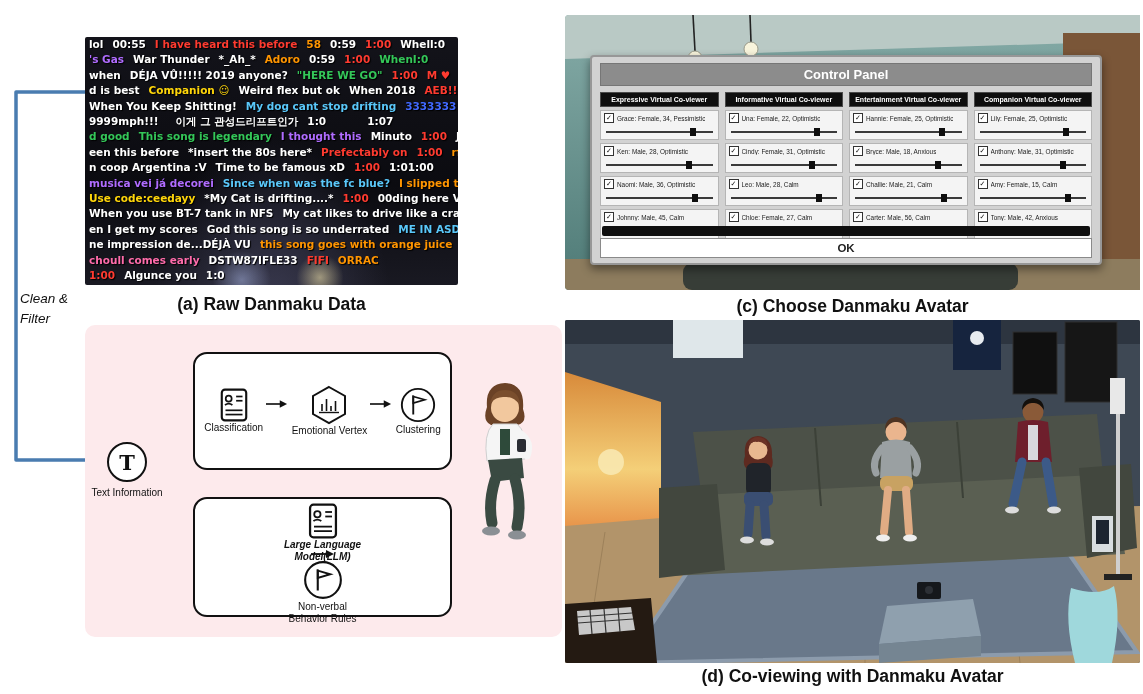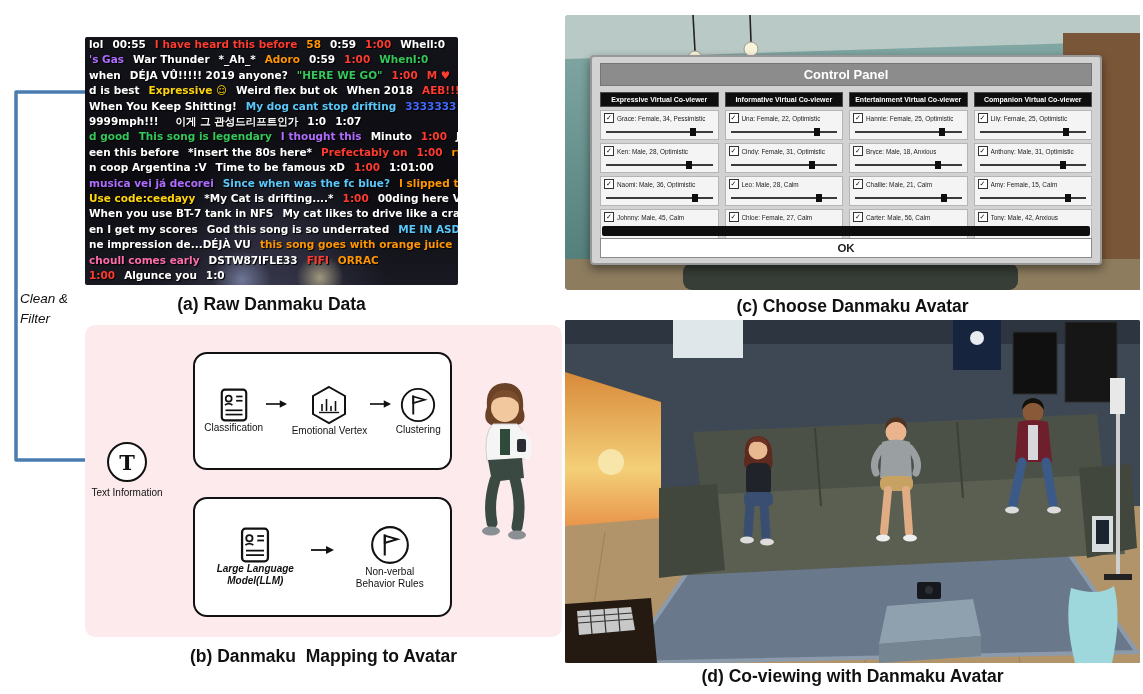--- a/index.html
+++ b/index.html
@@ -33,21 +33,21 @@
 
   
   .panel-b{position:absolute;left:85px;top:325px;width:477px;height:312px;background:#fdeaec;border-radius:10px;}
   .t-circle{position:absolute;left:22px;top:117px;width:40px;height:40px;border:2px solid #111;border-radius:50%;
             background:#fff;display:flex;align-items:center;justify-content:center;
             font-family:"DejaVu Serif",serif;font-size:21px;font-weight:bold;color:#111;box-sizing:border-box;}
   .t-label{position:absolute;left:-10px;top:162px;width:104px;text-align:center;font-size:10px;color:#111;}
   .b-box{position:absolute;background:#fff;border:2px solid #111;border-radius:14px;display:flex;align-items:center;
          justify-content:space-evenly;padding:4px 6px;box-sizing:border-box;}
   .box-top{left:108px;top:27px;width:259px;height:118px;}
-  .box-bottom{left:108px;top:172px;width:259px;height:120px;}
+  .box-bottom{left:108px;top:172px;width:259px;height:120px;flex-direction:column;}
   .b-item{display:flex;flex-direction:column;align-items:center;gap:0;}
   .b-label{font-size:10px;color:#111;text-align:center;line-height:1.2;max-width:86px;}
   .llm-label{font-style:italic;font-weight:bold;}
   .b-arrow{flex:0 0 auto;margin-top:-14px;}
   .b-avatar{position:absolute;left:372px;top:52px;width:96px;height:200px;}
 
   
   .panel-c{position:absolute;left:565px;top:15px;width:663px;height:275px;overflow:hidden;border-radius:4px;}
   .scene-c{position:absolute;left:0;top:0;}
   .control-panel{position:absolute;left:25px;top:40px;width:512px;height:210px;background:#d2d2d2;
@@ -85,23 +85,23 @@
     <path d="M147,468 C172,476 168,557 192,557" fill="none" stroke="#111" stroke-width="1.7"></path>
     <path d="M453,411 C472,411 468,442 480,456" fill="none" stroke="#111" stroke-width="1.7"></path>
     <path d="M453,557 C474,557 470,505 482,482" fill="none" stroke="#111" stroke-width="1.7"></path>
   </svg>
 
   <div class="panel-a">
     <div>
         <div class="dk-row"><span style="color: rgb(255, 255, 255);">lol</span><span style="color: rgb(255, 255, 255);">00:55</span><span style="color: rgb(255, 59, 48);">I have heard this before</span><span style="color: rgb(255, 149, 0);">58</span><span style="color: rgb(255, 255, 255);">0:59</span><span style="color: rgb(255, 59, 48);">1:00</span><span style="color: rgb(255, 255, 255);">Whell:0</span></div>
         <div class="dk-row"><span style="color: rgb(176, 108, 255);">'s Gas</span><span style="color: rgb(255, 255, 255);">War Thunder</span><span style="color: rgb(255, 255, 255);">*_Ah_*</span><span style="color: rgb(255, 149, 0);">Adoro</span><span style="color: rgb(255, 255, 255);">0:59</span><span style="color: rgb(255, 59, 48);">1:00</span><span style="color: rgb(52, 199, 89);">WhenI:0</span></div>
         <div class="dk-row"><span style="color: rgb(255, 255, 255);">when</span><span style="color: rgb(255, 255, 255);">DÉJA VŮ!!!!! 2019 anyone?</span><span style="color: rgb(52, 199, 89);">"HERE WE GO"</span><span style="color: rgb(255, 59, 48);">1:00</span><span style="color: rgb(255, 59, 48);">M ♥</span></div>
-        <div class="dk-row"><span style="color: rgb(255, 255, 255);">d is best</span><span style="color: rgb(255, 214, 10);">Expressive ☺</span><span style="color: rgb(255, 255, 255);">Weird flex but ok</span><span style="color: rgb(255, 255, 255);">When 2018</span><span style="color: rgb(255, 59, 48);">AEB!!!!!</span></div>
+        <div class="dk-row"><span style="color: rgb(255, 255, 255);">d is best</span><span style="color: rgb(255, 214, 10);">Companion ☺</span><span style="color: rgb(255, 255, 255);">Weird flex but ok</span><span style="color: rgb(255, 255, 255);">When 2018</span><span style="color: rgb(255, 59, 48);">AEB!!!!!</span></div>
         <div class="dk-row"><span style="color: rgb(255, 255, 255);">When You Keep Shitting!</span><span style="color: rgb(90, 200, 250);">My dog cant stop drifting</span><span style="color: rgb(65, 105, 255);">3333333</span></div>
-        <div class="dk-row"><span style="color: rgb(255, 255, 255);">9999mph!!!</span><span style="color: rgb(255, 255, 255); margin-left: 8px;">이게 그 관성드리프트인가</span><span style="color: rgb(255, 255, 255);">1:0</span><span style="color: rgb(255, 255, 255);">1:07</span></div>
+        <div class="dk-row"><span style="color: rgb(255, 255, 255);">9999mph!!!</span><span style="color: rgb(255, 255, 255); margin-left: 8px;">이게 그 관성드리프트인가</span><span style="color: rgb(255, 255, 255);">1:0</span><span style="color: rgb(255, 255, 255); margin-left: 32px;">1:07</span></div>
         <div class="dk-row"><span style="color: rgb(52, 199, 89);">d good</span><span style="color: rgb(52, 199, 89);">This song is legendary</span><span style="color: rgb(176, 108, 255);">I thought this</span><span style="color: rgb(255, 255, 255);">Minuto</span><span style="color: rgb(255, 59, 48);">1:00</span><span style="color: rgb(255, 255, 255);">Jajaja</span></div>
         <div class="dk-row"><span style="color: rgb(255, 255, 255);">een this before</span><span style="color: rgb(255, 255, 255);">*insert the 80s here*</span><span style="color: rgb(255, 59, 48);">Prefectably on</span><span style="color: rgb(255, 59, 48);">1:00</span><span style="color: rgb(255, 149, 0);">rfectly</span></div>
         <div class="dk-row"><span style="color: rgb(255, 255, 255);">n coop Argentina :V</span><span style="color: rgb(255, 255, 255);">Time to be famous xD</span><span style="color: rgb(255, 59, 48);">1:00</span><span style="color: rgb(255, 255, 255);">1:01:00</span></div>
         <div class="dk-row"><span style="color: rgb(176, 108, 255);">musica vei já decorei</span><span style="color: rgb(90, 200, 250);">Since when was the fc blue?</span><span style="color: rgb(255, 149, 0);">I slipped that to</span></div>
         <div class="dk-row"><span style="color: rgb(255, 214, 10);">Use code:ceedayy</span><span style="color: rgb(255, 255, 255);">*My Cat is drifting....*</span><span style="color: rgb(255, 59, 48);">1:00</span><span style="color: rgb(255, 255, 255);">00ding here V</span></div>
         <div class="dk-row"><span style="color: rgb(255, 255, 255);">When you use BT-7 tank in NFS</span><span style="color: rgb(255, 255, 255);">My cat likes to drive like a craz</span></div>
         <div class="dk-row"><span style="color: rgb(255, 255, 255);">en I get my scores</span><span style="color: rgb(255, 255, 255);">God this song is so underrated</span><span style="color: rgb(90, 200, 250);">ME IN ASD</span></div>
         <div class="dk-row"><span style="color: rgb(255, 255, 255);">ne impression de...DÉJÀ VU</span><span style="color: rgb(255, 149, 0);">this song goes with orange juice</span></div>
         <div class="dk-row"><span style="color: rgb(255, 108, 171);">choull comes early</span><span style="color: rgb(255, 255, 255);">DSTW87IFLE33</span><span style="color: rgb(255, 59, 48);">FIFI</span><span style="color: rgb(255, 149, 0);">ORRAC</span></div>
         <div class="dk-row"><span style="color: rgb(255, 59, 48);">1:00</span><span style="color: rgb(255, 255, 255);">Algunce you</span><span style="color: rgb(255, 255, 255);">1:0</span></div>
@@ -195,21 +195,20 @@
       <rect x="43" y="52" width="10" height="26" fill="#2e4a3a"></rect>
       <path d="M64,57 Q75,65 70,79" stroke="#f5f5f5" stroke-width="7" fill="none" stroke-linecap="round"></path>
       <path d="M31,83 L65,81 L67,101 L35,105 Z" fill="#3a4a42"></path>
       <path d="M38,103 Q31,126 35,146" stroke="#3a4a42" stroke-width="11" fill="none" stroke-linecap="round"></path>
       <path d="M58,102 Q65,128 60,150" stroke="#3a4a42" stroke-width="11" fill="none" stroke-linecap="round"></path>
       <ellipse cx="34" cy="154" rx="9" ry="4.5" fill="#8a8f94"></ellipse>
       <ellipse cx="60" cy="158" rx="9" ry="4.5" fill="#8a8f94"></ellipse>
       <rect x="60" y="62" width="9" height="13" rx="2" fill="#2a2d33"></rect>
     </svg>
   </div>
-  <div class="caption cap-b">(b) Danmaku  Mapping to Avatar</div>
 
   <div class="panel-c">
     <svg class="scene-c" width="575" height="275" viewBox="0 0 575 275">
       <defs>
         <linearGradient id="wallC" x1="0" y1="0" x2="0" y2="1">
           <stop offset="0" stop-color="#86aca8"></stop>
             <stop offset="1" stop-color="#4e7a76"></stop>
         </linearGradient>
       </defs>
       <rect width="575" height="275" fill="url(#wallC)"></rect>

